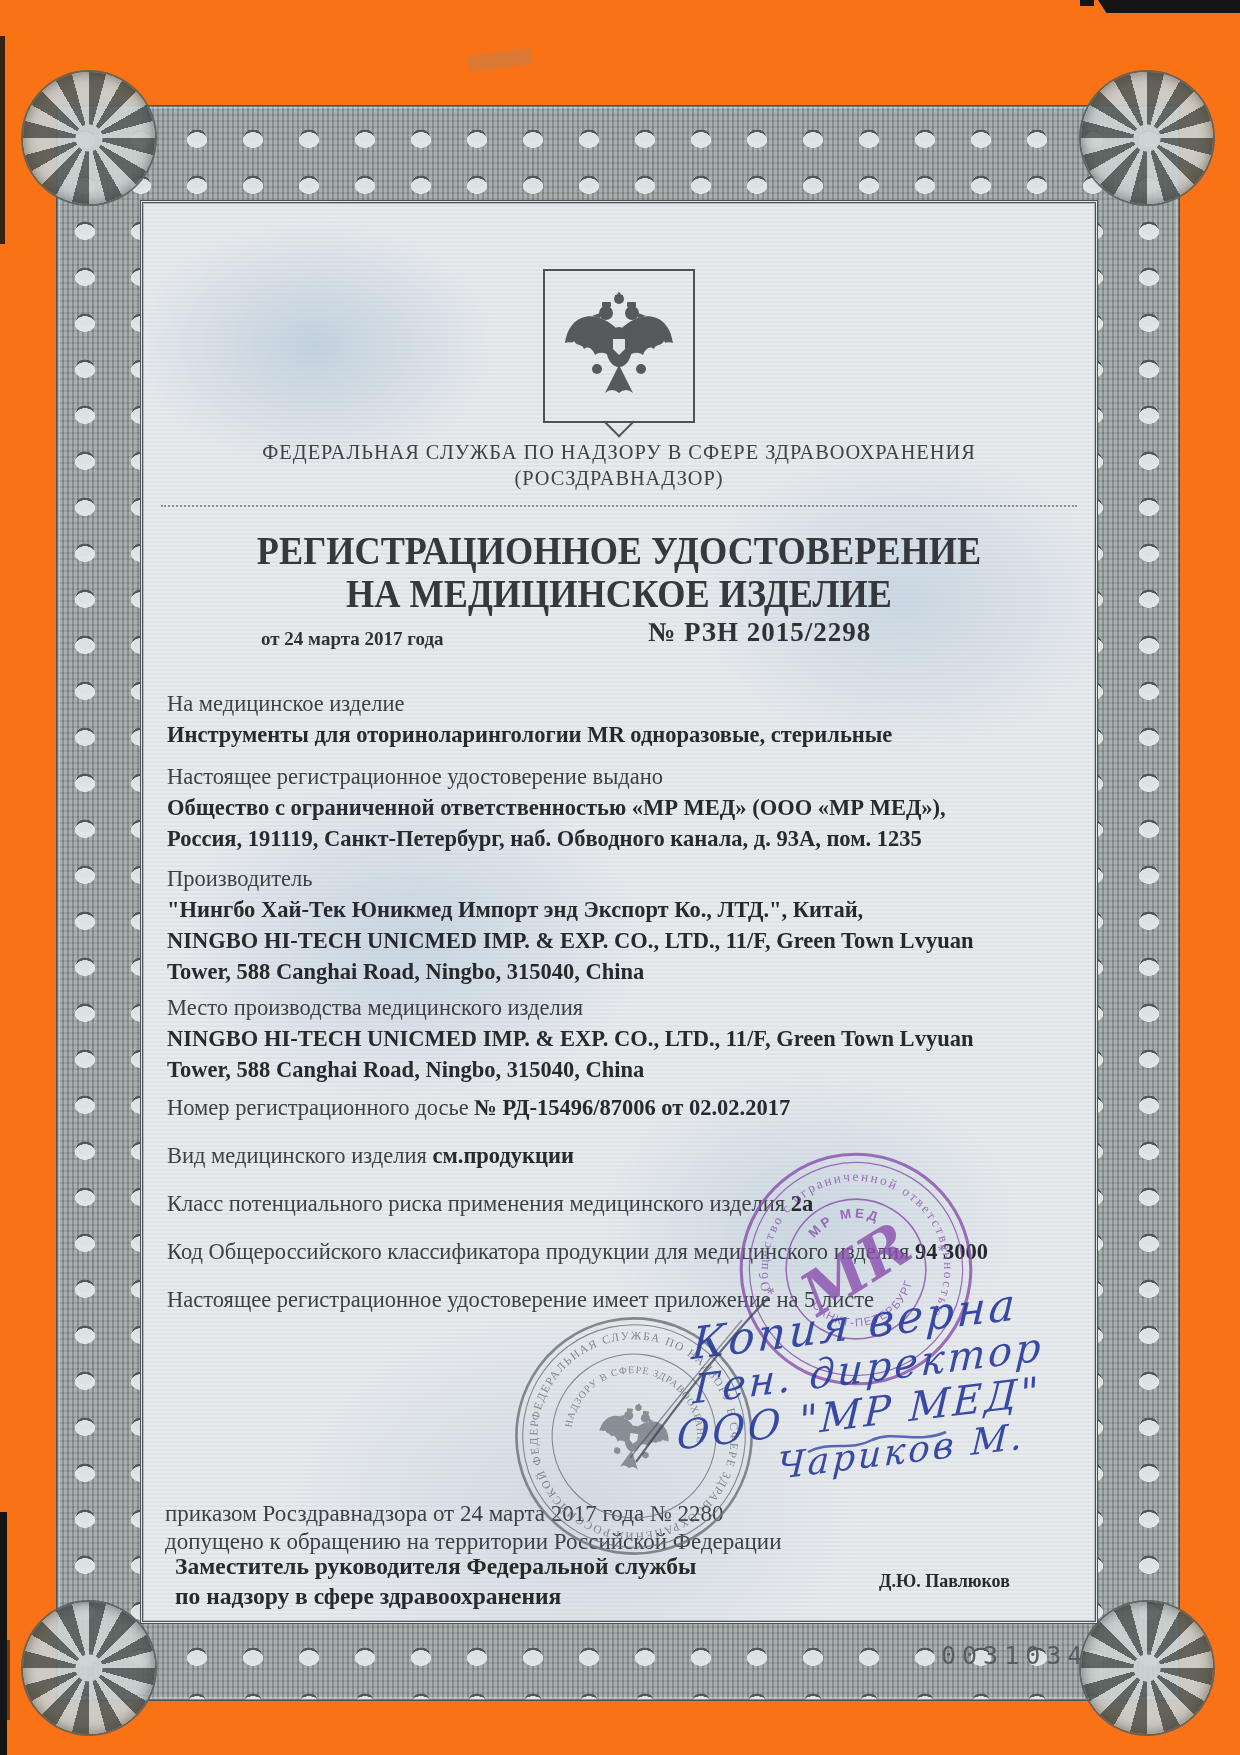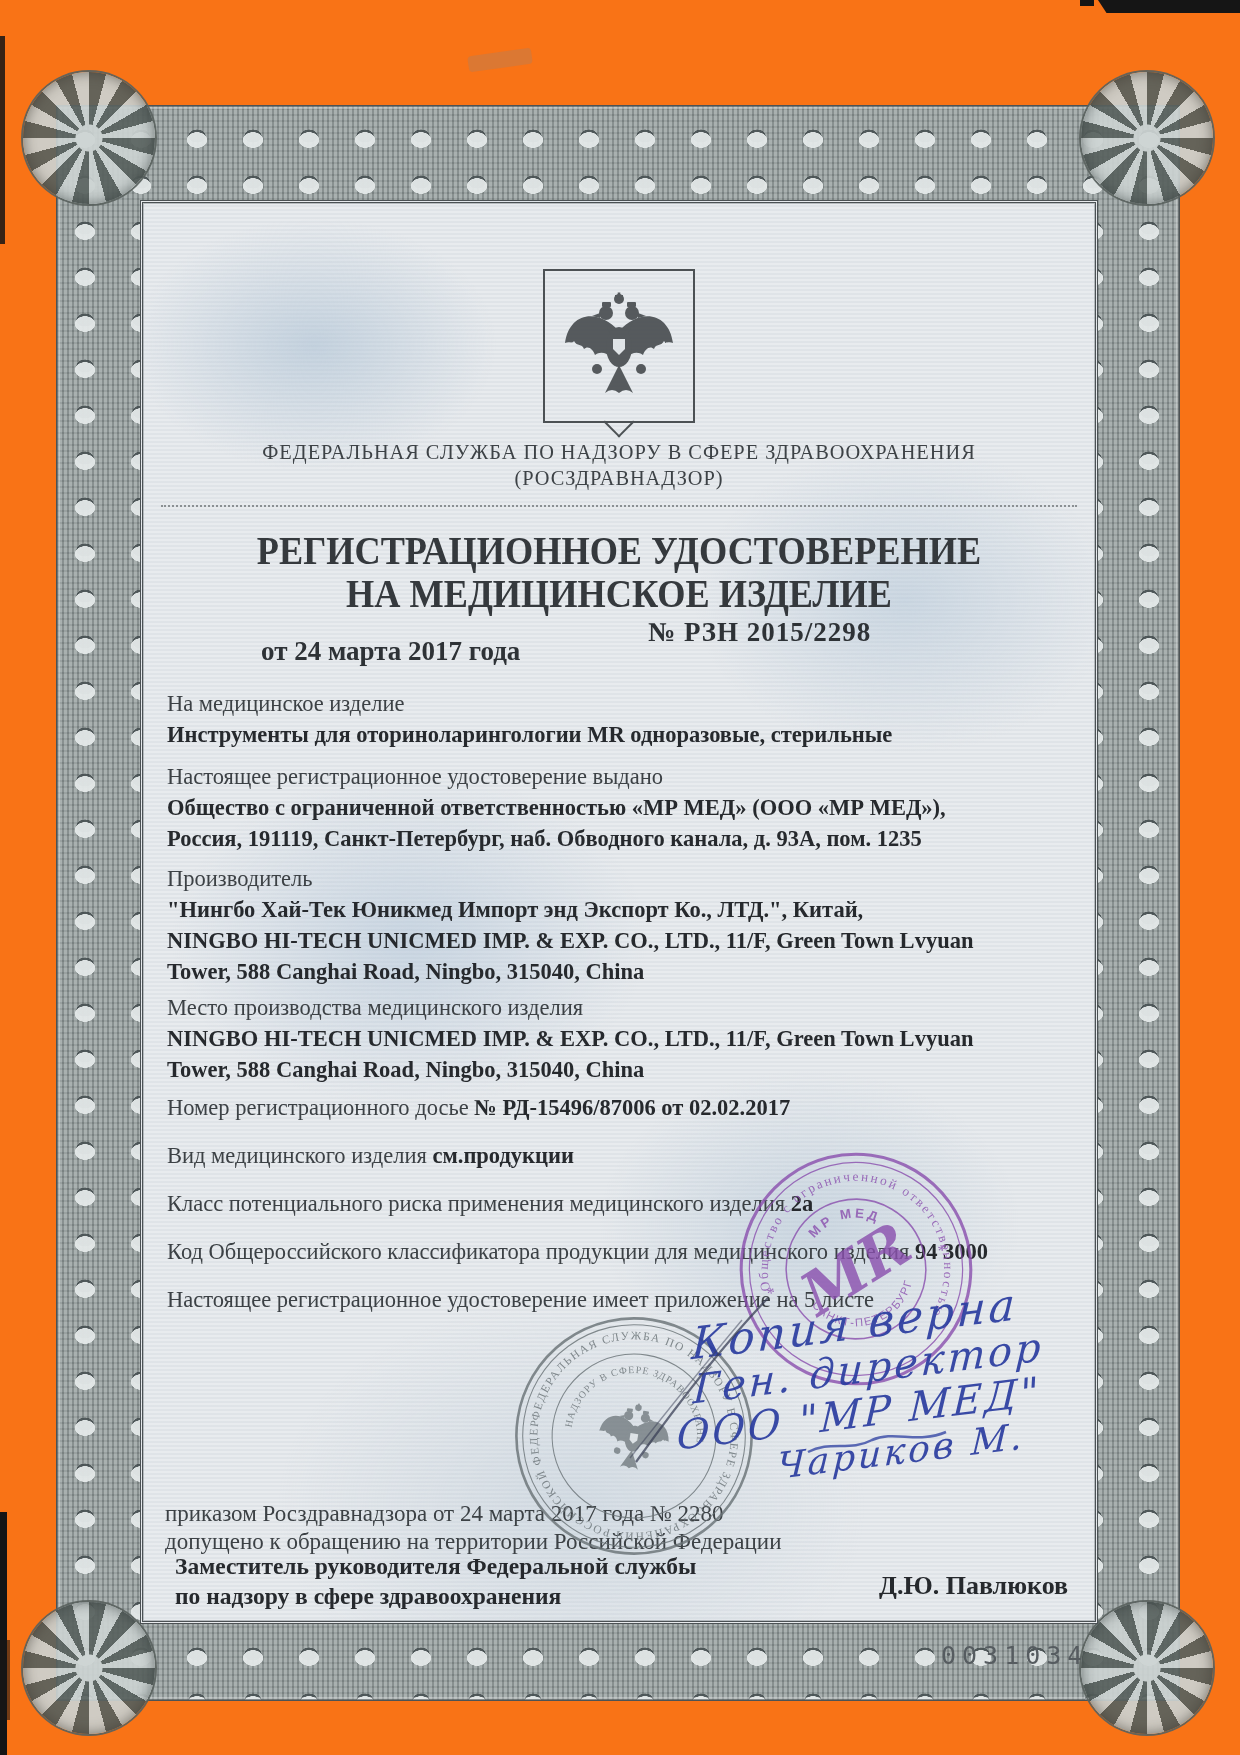--- a/index.html
+++ b/index.html
@@ -59,37 +59,37 @@
   .dotted{margin:14px 18px 0 18px;border-top:2px dotted #8b9093;height:0;}
 
   
   .title{text-align:center;margin-top:22px;font-weight:bold;color:#35393d;
          transform:scaleX(.93);}
   .title .t1{font-size:39px;line-height:44px;letter-spacing:0px;}
   .title .t2{font-size:39px;line-height:42px;}
 
   .numrow{position:relative;height:70px;font-weight:bold;color:#2e3236;}
   .numrow .cert-no{position:absolute;left:505px;top:2px;font-size:27px;letter-spacing:1px;}
-  .numrow .cert-date{position:absolute;left:118px;top:21px;font-size:27px;}
+  .numrow .cert-date{position:absolute;left:118px;top:13px;font-size:19px;}
 
   
   .body{padding:0 24px 0 24px;font-size:22.5px;}
   .lbl{line-height:30px;color:#3c4145;}
   .val{font-weight:bold;color:#26292d;line-height:31px;}
   .inline-line{line-height:30px;color:#3c4145;}
   .inline-line b{color:#26292d;}
   .mt12{margin-top:12px}.mt10{margin-top:10px}.mt8{margin-top:8px}
   .mt18{margin-top:18px}.mt4{margin-top:4px}.mt6{margin-top:6px}
 
   
   .order1{position:absolute;left:22px;top:1232px;font-size:23px;color:#3c4145;}
   .order2{position:absolute;left:22px;top:1260px;font-size:23px;color:#3c4145;}
   .signer1{position:absolute;left:32px;top:1284px;font-size:23.5px;font-weight:bold;color:#26292d;}
   .signer2{position:absolute;left:32px;top:1314px;font-size:23.5px;font-weight:bold;color:#26292d;}
-  .signer-name{position:absolute;left:736px;top:1302px;font-size:26px;font-weight:bold;color:#26292d;}
+  .signer-name{position:absolute;left:736px;top:1302px;font-size:18px;font-weight:bold;color:#26292d;}
   .serial{position:absolute;left:798px;top:1372px;font-family:"DejaVu Sans Mono","Liberation Mono",monospace;
           font-size:25px;letter-spacing:6px;color:#565c60;}
 
   
   .stamp{position:absolute;pointer-events:none;}
   .stamp-company{left:733px;top:1146px;transform:rotate(-14deg);opacity:.8;}
   .stamp-official{left:508px;top:1310px;transform:rotate(9deg);opacity:.82;}
   .handwriting{position:absolute;left:698px;top:1292px;width:470px;transform:rotate(-7deg);
       color:#2b3da0;font-style:italic;pointer-events:none;}
   .handwriting .h{font-family:"DejaVu Serif","Liberation Serif",serif;

